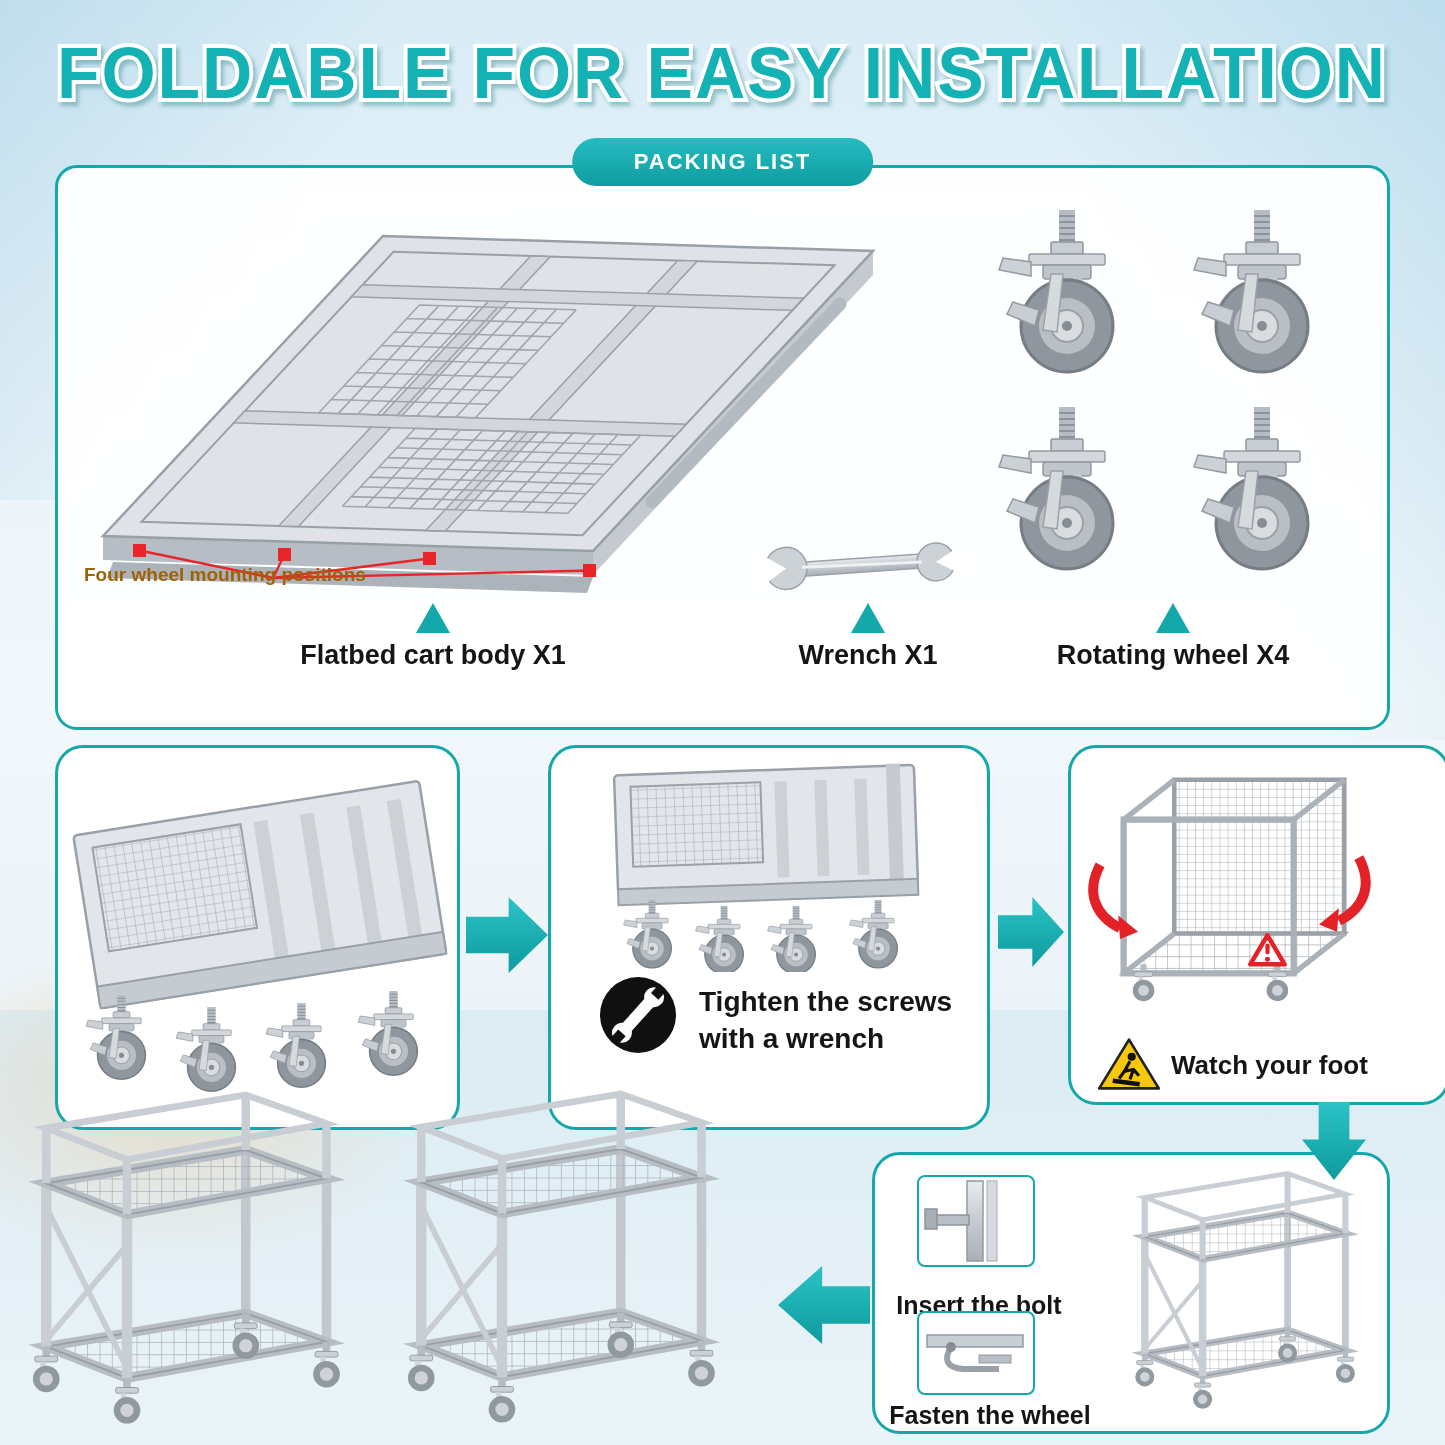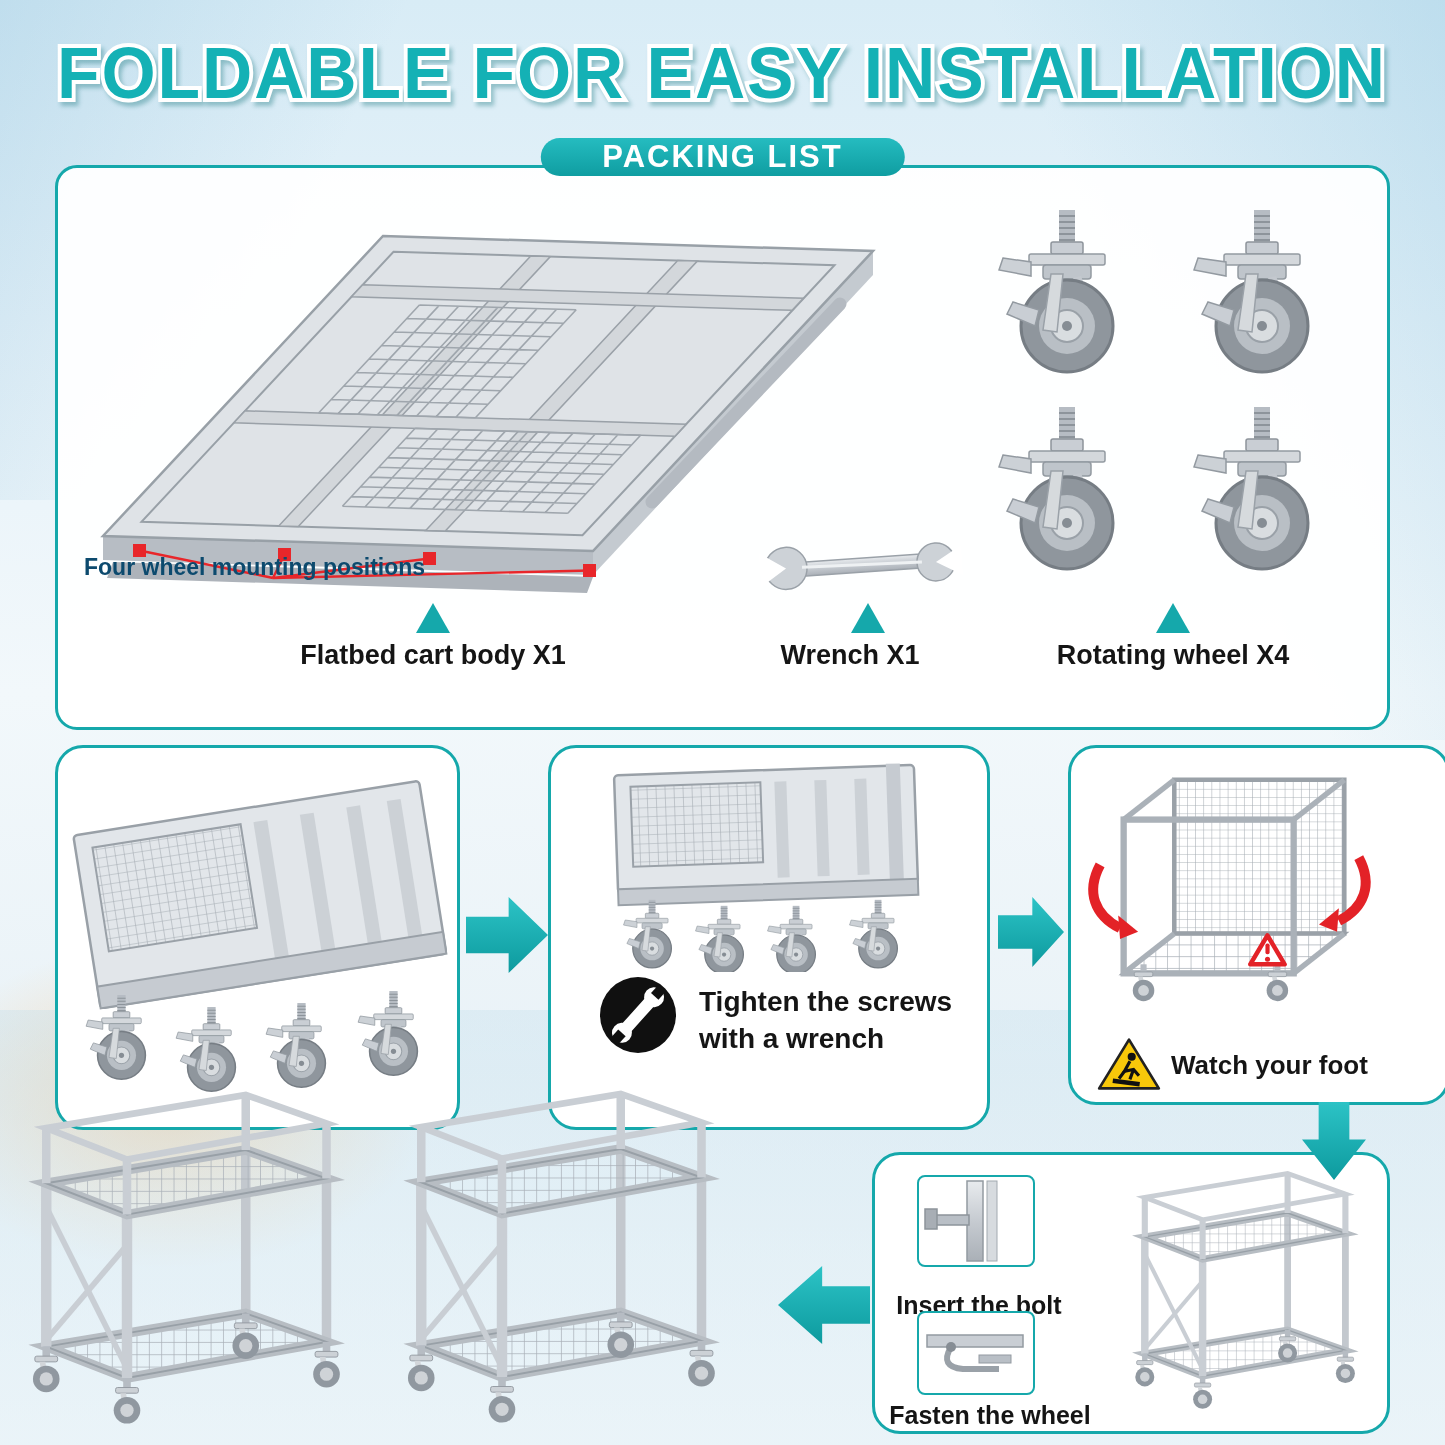--- a/index.html
+++ b/index.html
@@ -15,25 +15,25 @@
     background:radial-gradient(ellipse at center,rgba(248,192,125,.55),rgba(248,192,125,0) 70%); }
   .bg-floor { position:absolute; left:0; top:1010px; width:1445px; height:435px;
     background:linear-gradient(180deg,rgba(185,218,234,.28),rgba(232,243,248,.65)); }
 
   .title-svg { position:absolute; left:0; top:14px; width:1445px; height:112px;
     filter:drop-shadow(3px 4px 2px rgba(9,110,114,.35)); }
 
   .packing-box { position:absolute; left:55px; top:165px; width:1335px; height:565px;
     background:rgba(255,255,255,.94); border:3px solid #15a8ab; border-radius:22px; }
   .packing-tab { position:absolute; left:50%; top:-30px; transform:translateX(-50%);
-    background:linear-gradient(180deg,#25bcc0,#0f9da1); color:#fff; font-size:31px; font-weight:bold;
-    letter-spacing:2px; padding:1px 62px; border-radius:24px; white-space:nowrap; }
+    background:linear-gradient(180deg,#25bcc0,#0f9da1); color:#fff; font-size:22px; font-weight:bold;
+    letter-spacing:2px; padding:11px 62px; border-radius:24px; white-space:nowrap; }
   .cart-svg { position:absolute; left:20px; top:28px; width:840px; height:405px; }
-  .red-note { position:absolute; left:26px; top:386px; width:430px;
-    color:#0c4a6e; font-size:23px; font-weight:bold; }
+  .red-note { position:absolute; left:26px; top:396px; width:430px;
+    color:#a16207; font-size:19px; font-weight:bold; }
   .ptr { position:absolute; width:0; height:0; border-left:17px solid transparent;
     border-right:17px solid transparent; border-bottom:30px solid #15a8ab; }
   .item-label { position:absolute; top:472px; font-size:27px; font-weight:bold; text-align:center; }
   .wrench-svg { position:absolute; left:700px; top:362px; width:210px; height:70px; }
   .casters-svg { position:absolute; left:905px; top:32px; width:400px; height:390px; }
 
   .panel { position:absolute; background:#fff; border:3px solid #15a8ab; border-radius:28px; }
   .arrow { position:absolute; background:linear-gradient(180deg,#2cc3c6,#0d9a9e); }
   .arrow-right { width:82px; height:76px;
     clip-path:polygon(0 26%,52% 26%,52% 0,100% 50%,52% 100%,52% 74%,0 74%); }
@@ -169,21 +169,21 @@
       <use href="#caster" transform="translate(225,8)"></use>
       <use href="#caster" transform="translate(30,205)"></use>
       <use href="#caster" transform="translate(225,205)"></use>
     </svg>
 
     <div class="ptr" style="left:358px; top:435px"></div>
     <div class="ptr" style="left:793px; top:435px"></div>
     <div class="ptr" style="left:1098px; top:435px"></div>
 
     <div class="item-label" style="left:200px; width:350px">Flatbed cart body X1</div>
-    <div class="item-label" style="left:667px; width:250px">Wrench X1</div>
+    <div class="item-label" style="left:685px; width:250px">Wrench X1</div>
     <div class="item-label" style="left:965px; width:300px">Rotating wheel X4</div>
   </section>
 
   <section class="panel" style="left:55px; top:745px; width:405px; height:385px">
     <svg style="position:absolute; left:3px; top:4px" width="392" height="372" viewBox="0 0 392 372">
       <g transform="rotate(-9 200 150)">
         <rect x="25" y="55" width="350" height="175" rx="4" fill="#e2e6ea" stroke="#99a0a7" stroke-width="2.5"></rect>
         <rect x="42" y="70" width="150" height="105" fill="url(#meshDense)" stroke="#9aa1a8" stroke-width="2"></rect>
         <rect x="205" y="70" width="14" height="145" fill="#ccd1d6"></rect>
         <rect x="252" y="70" width="14" height="145" fill="#ccd1d6"></rect>

